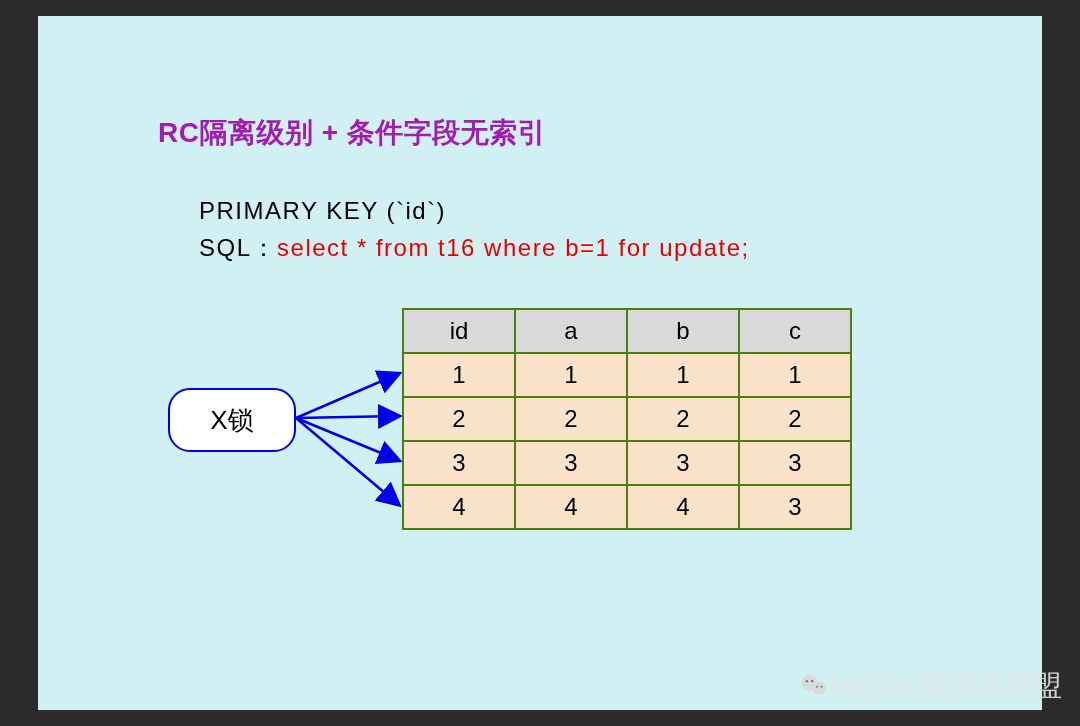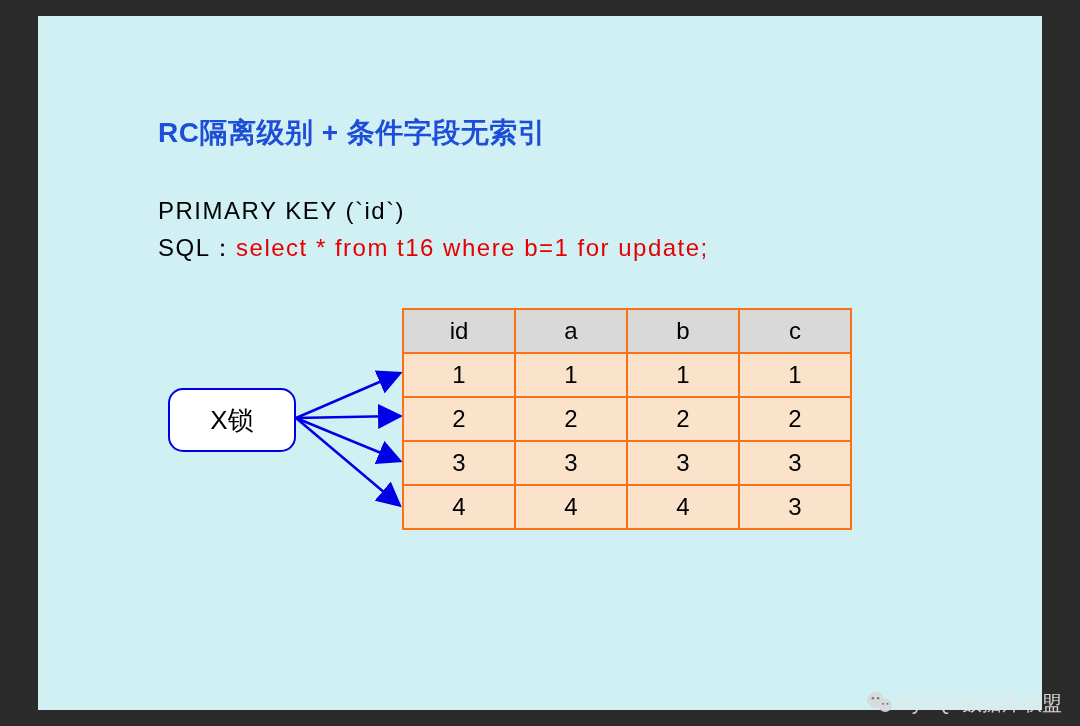--- a/index.html
+++ b/index.html
@@ -18,46 +18,47 @@
     left: 38px;
     width: 1004px;
     height: 694px;
     background: #d1f0f4;
     box-sizing: border-box;
     padding: 98px 0 0 120px;
   }
   .title {
     font-size: 28px;
     font-weight: bold;
-    color: #1d4ed8;
+    color: #a21caf;
     margin-bottom: 40px;
     letter-spacing: .5px;
   }
   .keys {
     font-size: 24px;
     color: #000;
     line-height: 1.55;
     letter-spacing: 1.5px;
+    margin-left: 41px;
   }
   .keys .sql-red { color: #e60000; text-align: center; }
   .diagram {
     position: relative;
     margin-top: 42px;
     height: 260px;
     width: 800px;
   }
   .lockbox {
     position: absolute;
     left: 10px;
     top: 80px;
     width: 124px;
     height: 60px;
     background: #ffffff;
     border: 2px solid #0000e6;
-    border-radius: 15px;
+    border-radius: 22px;
     display: flex;
     align-items: center;
     justify-content: center;
     font-size: 26px;
     color: #000;
   }
   svg.arrows {
     position: absolute;
     left: 0;
     top: 0;
@@ -67,41 +68,41 @@
   }
   table.data {
     position: absolute;
     left: 244px;
     top: 0;
     border-collapse: collapse;
   }
   table.data th, table.data td {
     width: 108px;
     height: 40px;
-    border: 2px solid #f97316;
+    border: 2px solid #4d7c0f;
     text-align: center;
     font-size: 24px;
     color: #000;
     font-weight: normal;
     margin-left: 9px;
   }
   table.data th {
     background: #d9d9d9;
   }
   table.data td {
     background: #fbe2cb;
   }
   .footer-wm {
     position: absolute;
     right: 18px;
-    bottom: 8px;
+    bottom: 21px;
     display: flex;
     align-items: center;
     color: #e6e6e6;
-    font-size: 20px;
+    font-size: 28px;
     opacity: .9;
   }
   .wechat-icon {
     width: 30px;
     height: 30px;
     display: inline-block;
     position: relative;
   }
   .wechat-icon svg { display:block; }
 </style>

